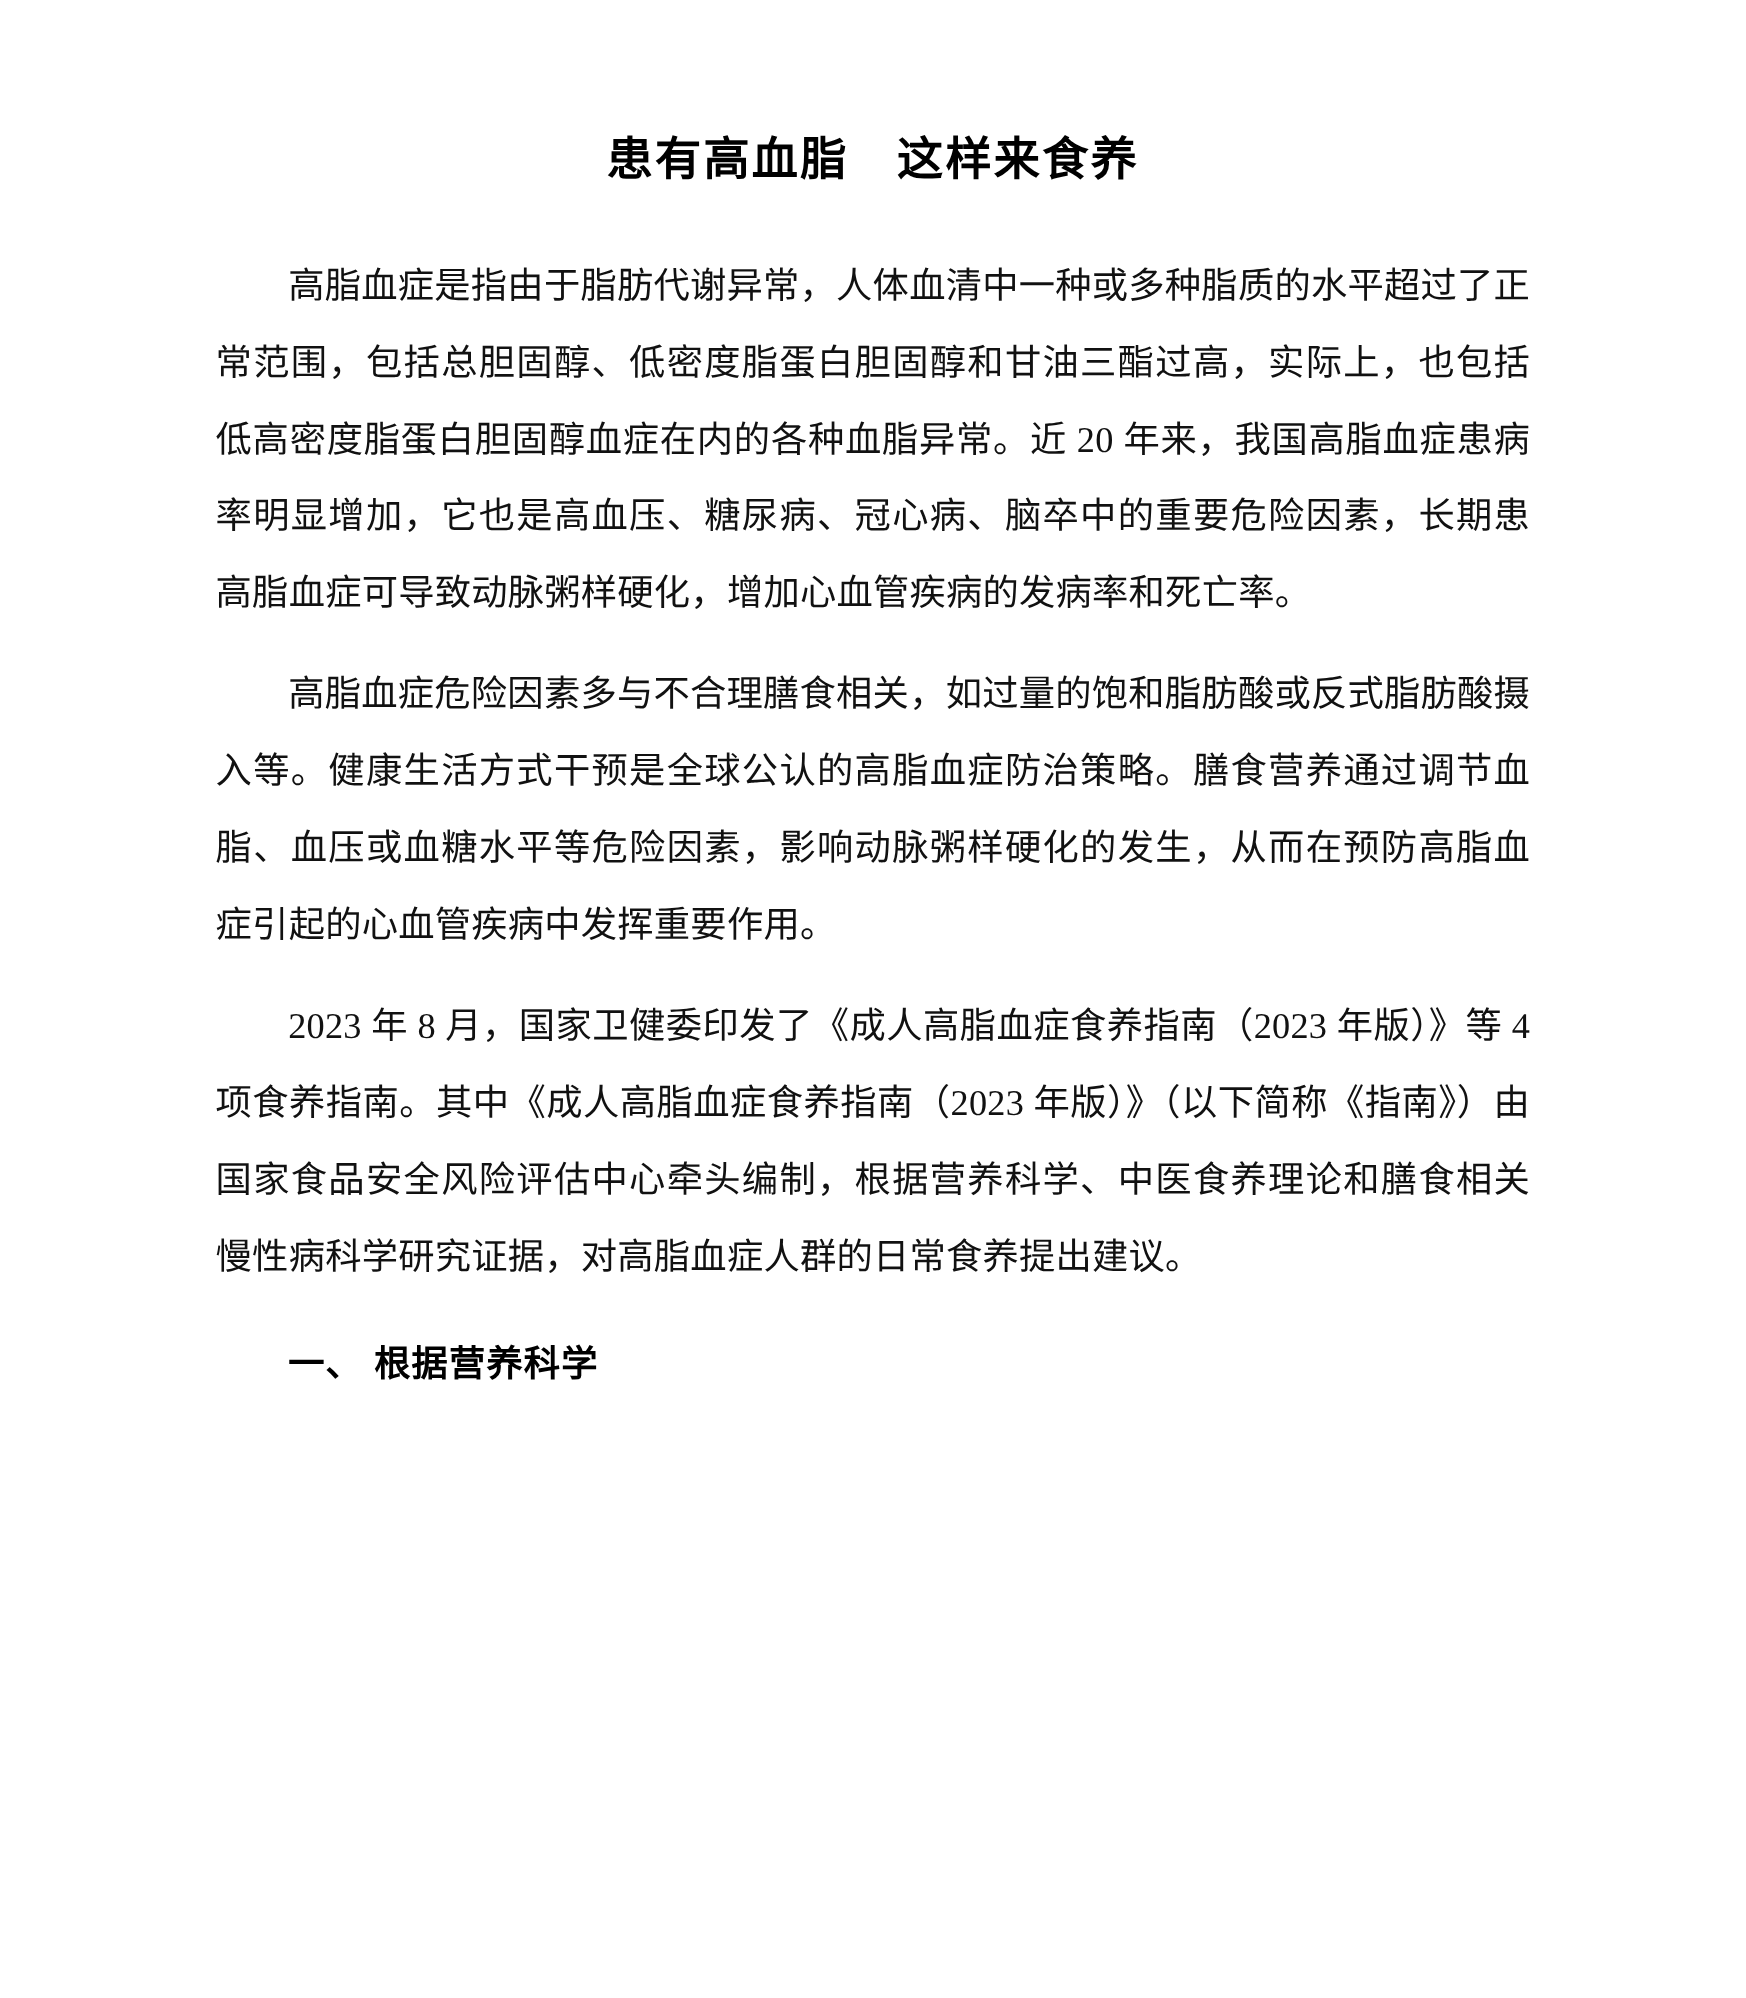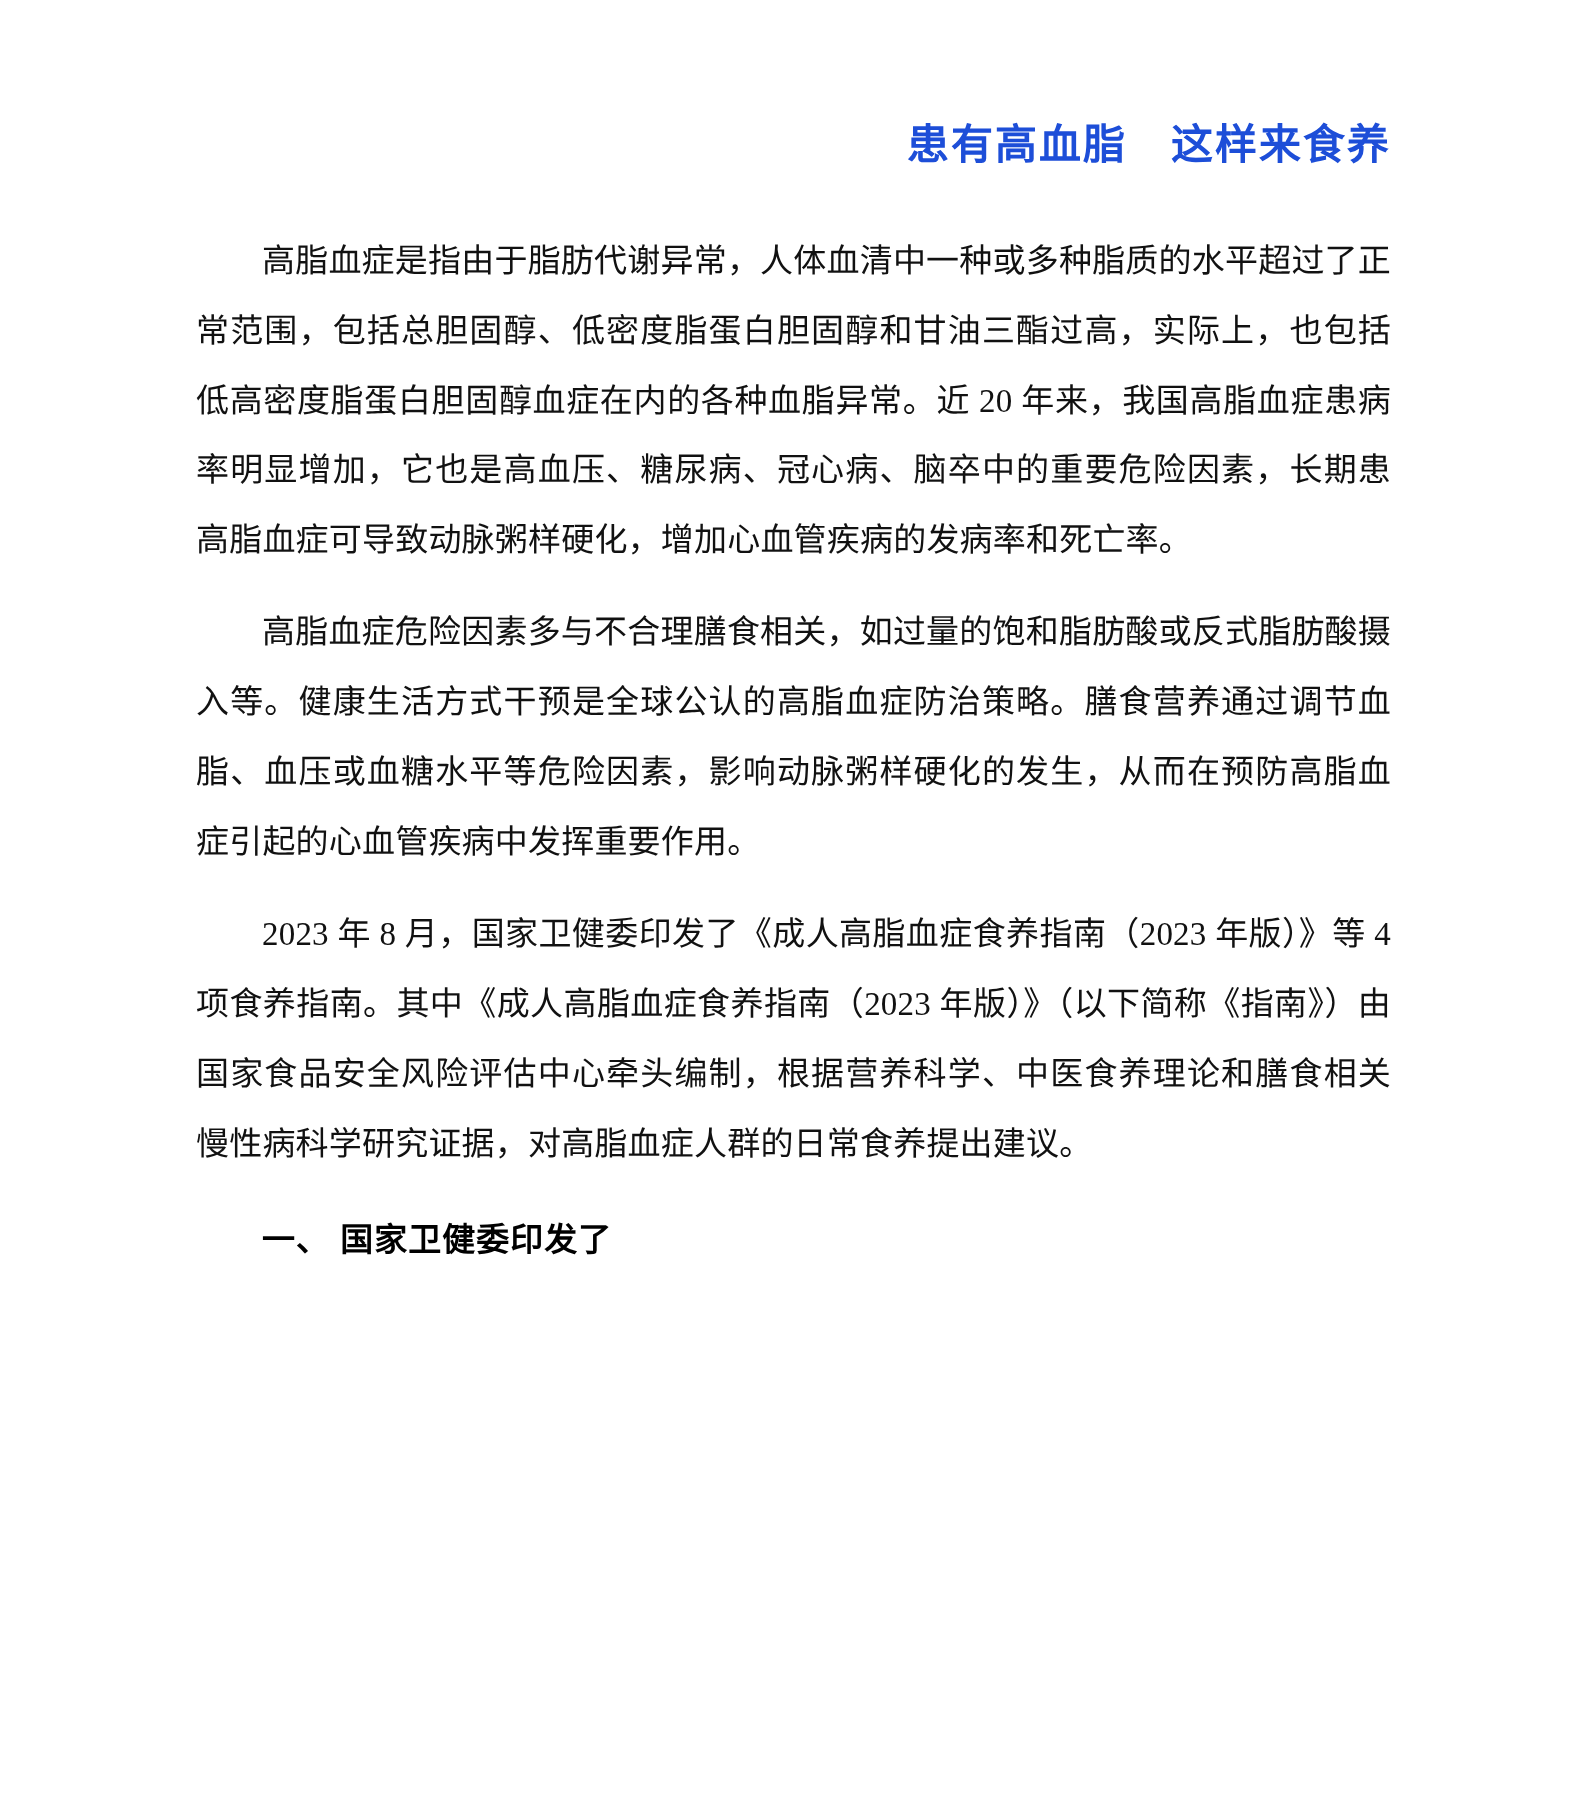--- a/index.html
+++ b/index.html
@@ -15,26 +15,26 @@
     -webkit-font-smoothing: antialiased;
   }
   .page {
     width: 1587px;
     min-height: 1816px;
     box-sizing: border-box;
     padding: 118px 196px 60px 196px;
     background: #ffffff;
   }
   .doc-title {
-    text-align: right;
+    text-align: center;
     font-family: "Liberation Sans", "DejaVu Sans", sans-serif;
     font-weight: bold;
     font-size: 42px;
     letter-spacing: 2px;
-    color: #1d4ed8;
+    color: #000000;
     margin: 0 0 54px 0;
     line-height: 1.3;
   }
   .para {
     font-size: 33px;
     line-height: 2.12;
     text-align: justify;
     text-justify: inter-ideograph;
     margin: 0 0 22px 0;
     text-indent: 66px;
@@ -61,15 +61,15 @@
 <div class="page">
 
   <h1 class="doc-title">患有高血脂　这样来食养</h1>
 
   <p class="para">高脂血症是指由于脂肪代谢异常，人体血清中一种或多种脂质的水平超过了正常范围，包括总胆固醇、低密度脂蛋白胆固醇和甘油三酯过高，实际上，也包括低高密度脂蛋白胆固醇血症在内的各种血脂异常。近 20 年来，我国高脂血症患病率明显增加，它也是高血压、糖尿病、冠心病、脑卒中的重要危险因素，长期患高脂血症可导致动脉粥样硬化，增加心血管疾病的发病率和死亡率。</p>
 
   <p class="para">高脂血症危险因素多与不合理膳食相关，如过量的饱和脂肪酸或反式脂肪酸摄入等。健康生活方式干预是全球公认的高脂血症防治策略。膳食营养通过调节血脂、血压或血糖水平等危险因素，影响动脉粥样硬化的发生，从而在预防高脂血症引起的心血管疾病中发挥重要作用。</p>
 
   <p class="para tight">2023 年 8 月，国家卫健委印发了《成人高脂血症食养指南（2023 年版）》等 4 项食养指南。其中《成人高脂血症食养指南（2023 年版）》（以下简称《指南》）由国家食品安全风险评估中心牵头编制，根据营养科学、中医食养理论和膳食相关慢性病科学研究证据，对高脂血症人群的日常食养提出建议。</p>
 
-  <h2 class="section-heading">一、 国家卫健委印发了</h2>
+  <h2 class="section-heading">一、 根据营养科学</h2>
 
 </div>
 
 </body></html>

